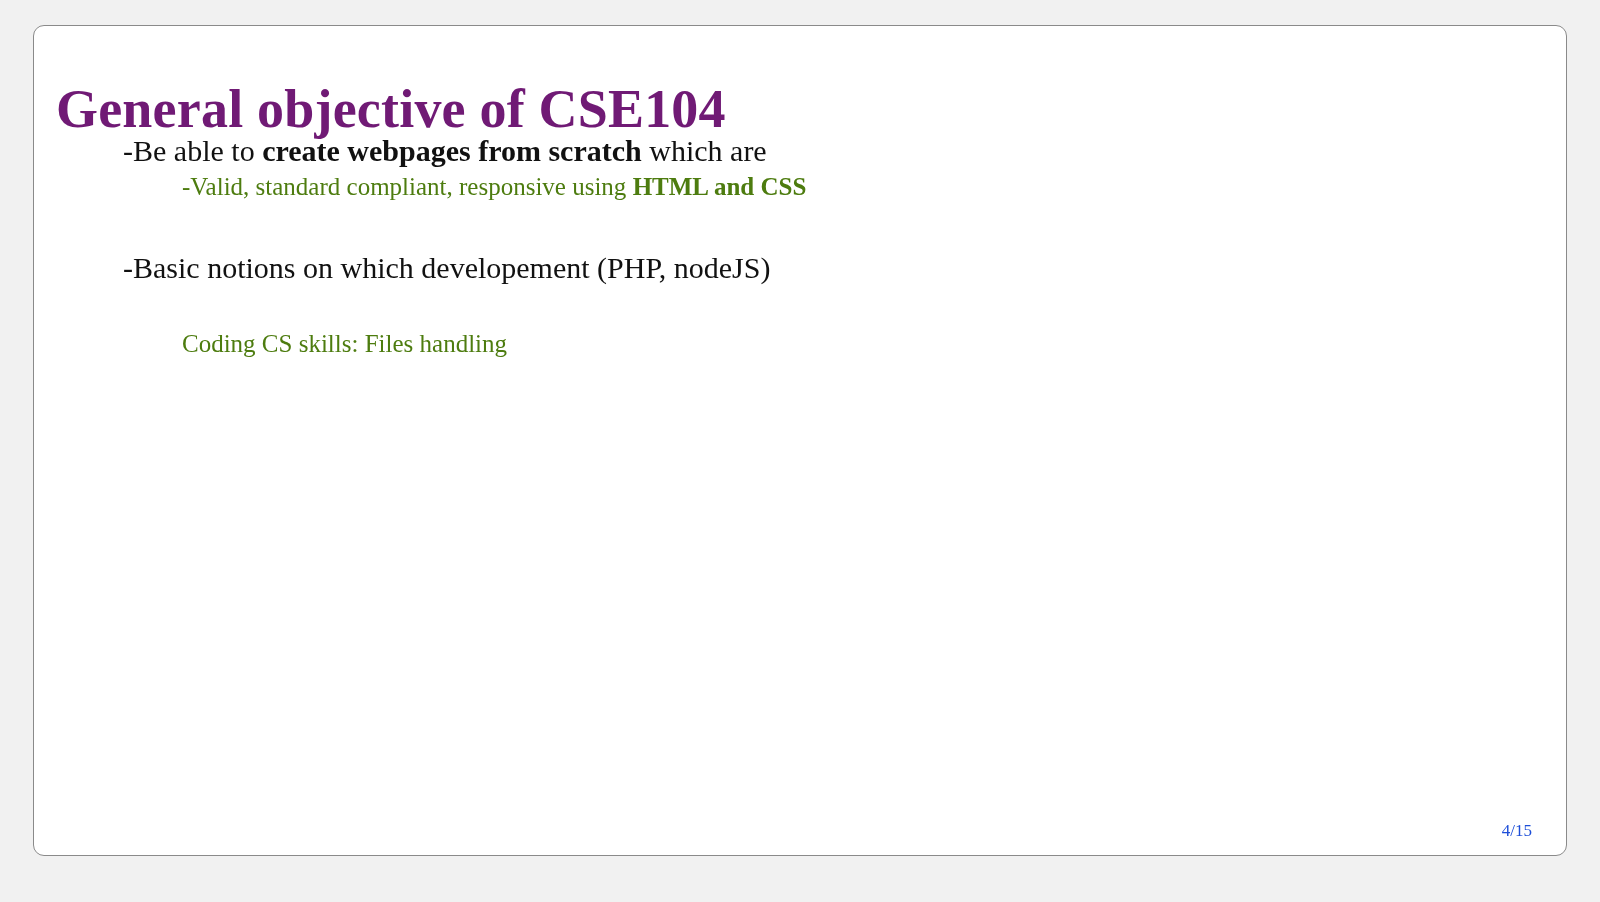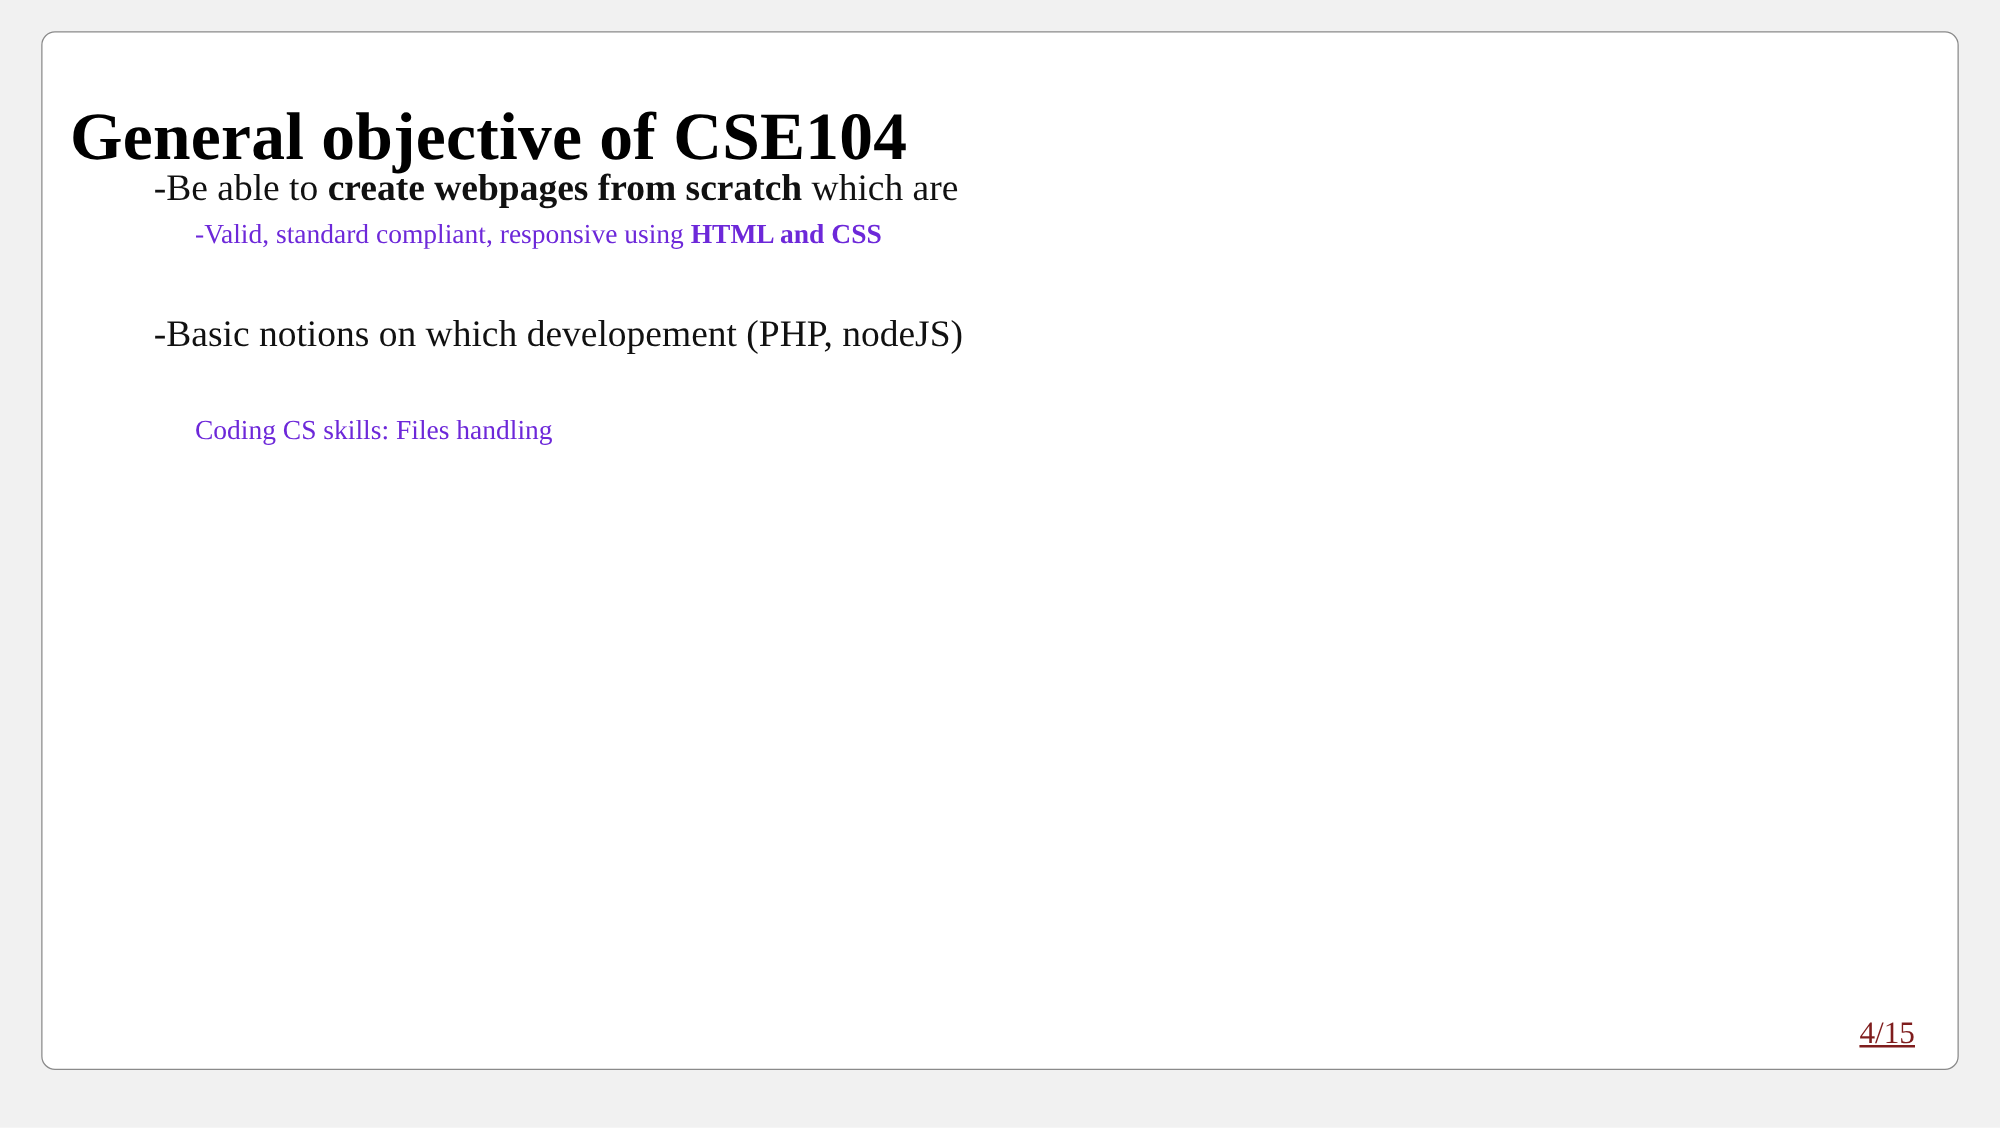--- a/index.html
+++ b/index.html
@@ -25,21 +25,21 @@
     border: 1.5px solid #8a8a8a;
     border-radius: 11px;
   }
 
   .slide-title {
     position: absolute;
     left: 22px;
     top: 18px;
     font-size: 54px;
     line-height: 1.08;
-    color: #000000;
+    color: #701a75;
     white-space: nowrap;
     letter-spacing: 0.2px;
   }
 
   .slide-body {
     position: absolute;
     left: 0;
     top: 105px;
     width: 100%;
   }
@@ -50,25 +50,26 @@
 
   .lvl1 {
     font-size: 30px;
     line-height: 39px;
     color: #111111;
     padding-left: 89px;
     white-space: nowrap;
   }
 
   .lvl2 {
-    font-size: 22px;
+    font-size: 25px;
     line-height: 34px;
-    color: #6d28d9;
+    color: #4d7c0f;
     padding-left: 122px;
     white-space: nowrap;
+    margin-left: 26px;
   }
 
   .lvl2.nodash {
     padding-left: 122px;
   }
 
   .gap-md {
     height: 44px;
   }
 
@@ -81,23 +82,22 @@
   }
 
   .bold {
     font-weight: bold;
   }
 
   .page-number {
     position: absolute;
     right: 34px;
     bottom: 14px;
-    font-size: 25px;
-    color: #7f1d1d;
-    text-decoration: underline;
+    font-size: 17px;
+    color: #1d4ed8;
   }
 </style>
 </head>
 <body>
 
 <div class="slide-frame">
 
   <h1 class="slide-title">General objective of CSE104</h1>
 
   <div class="slide-body">

